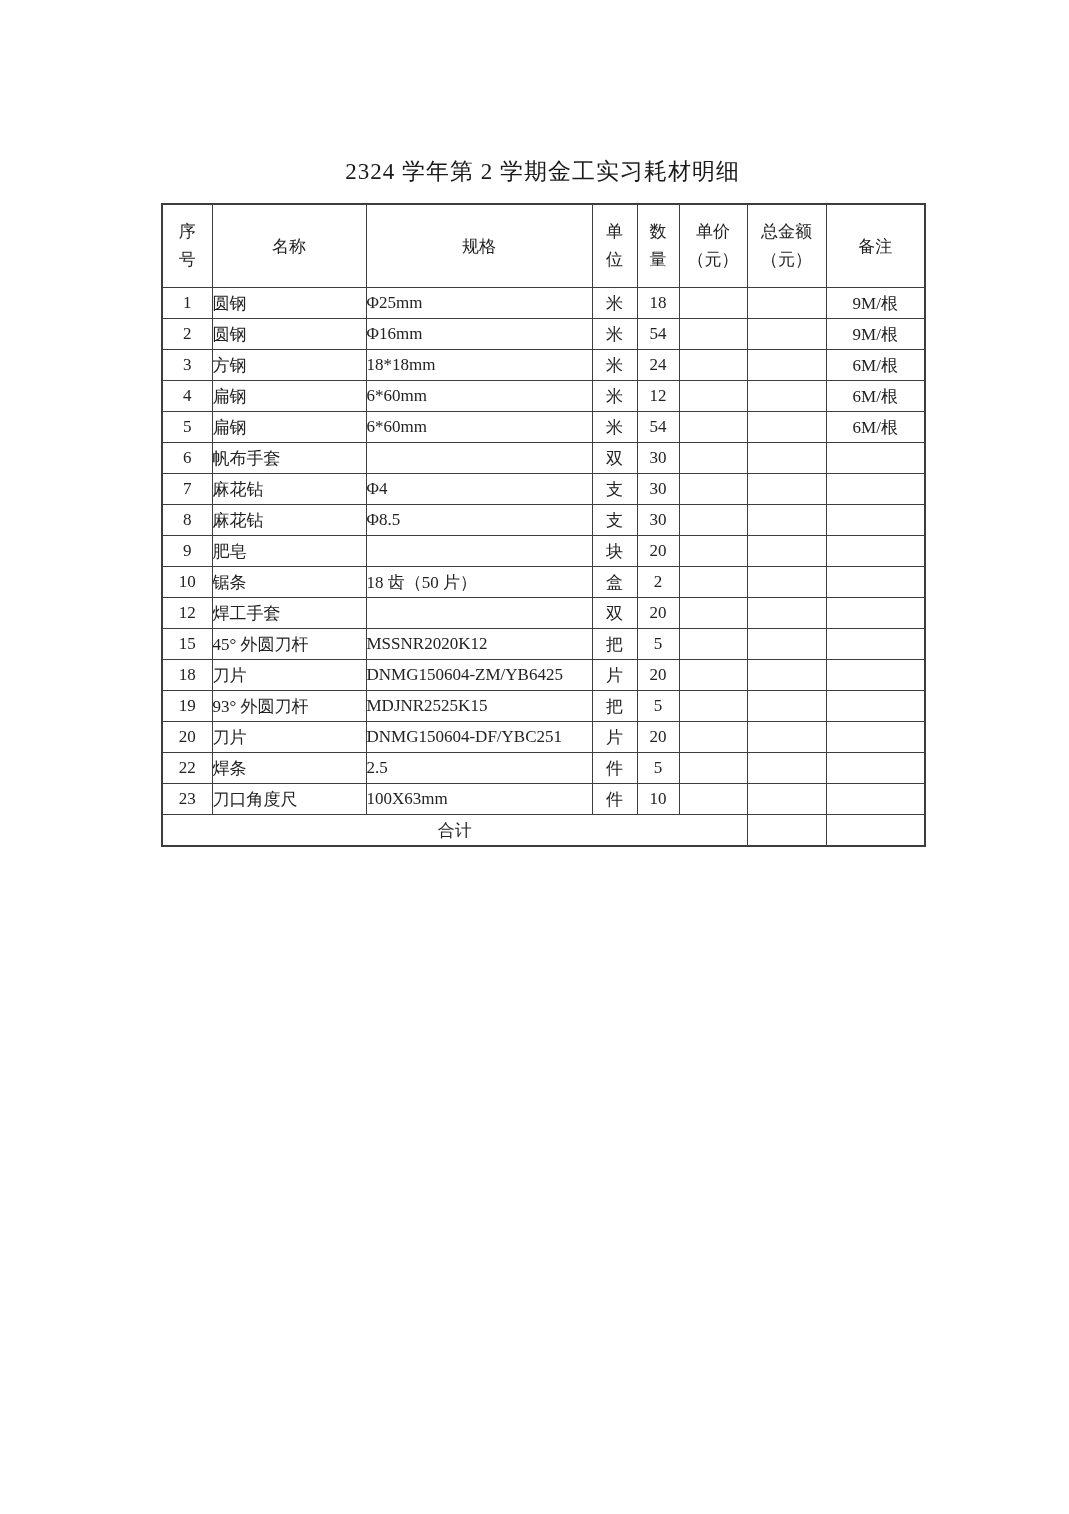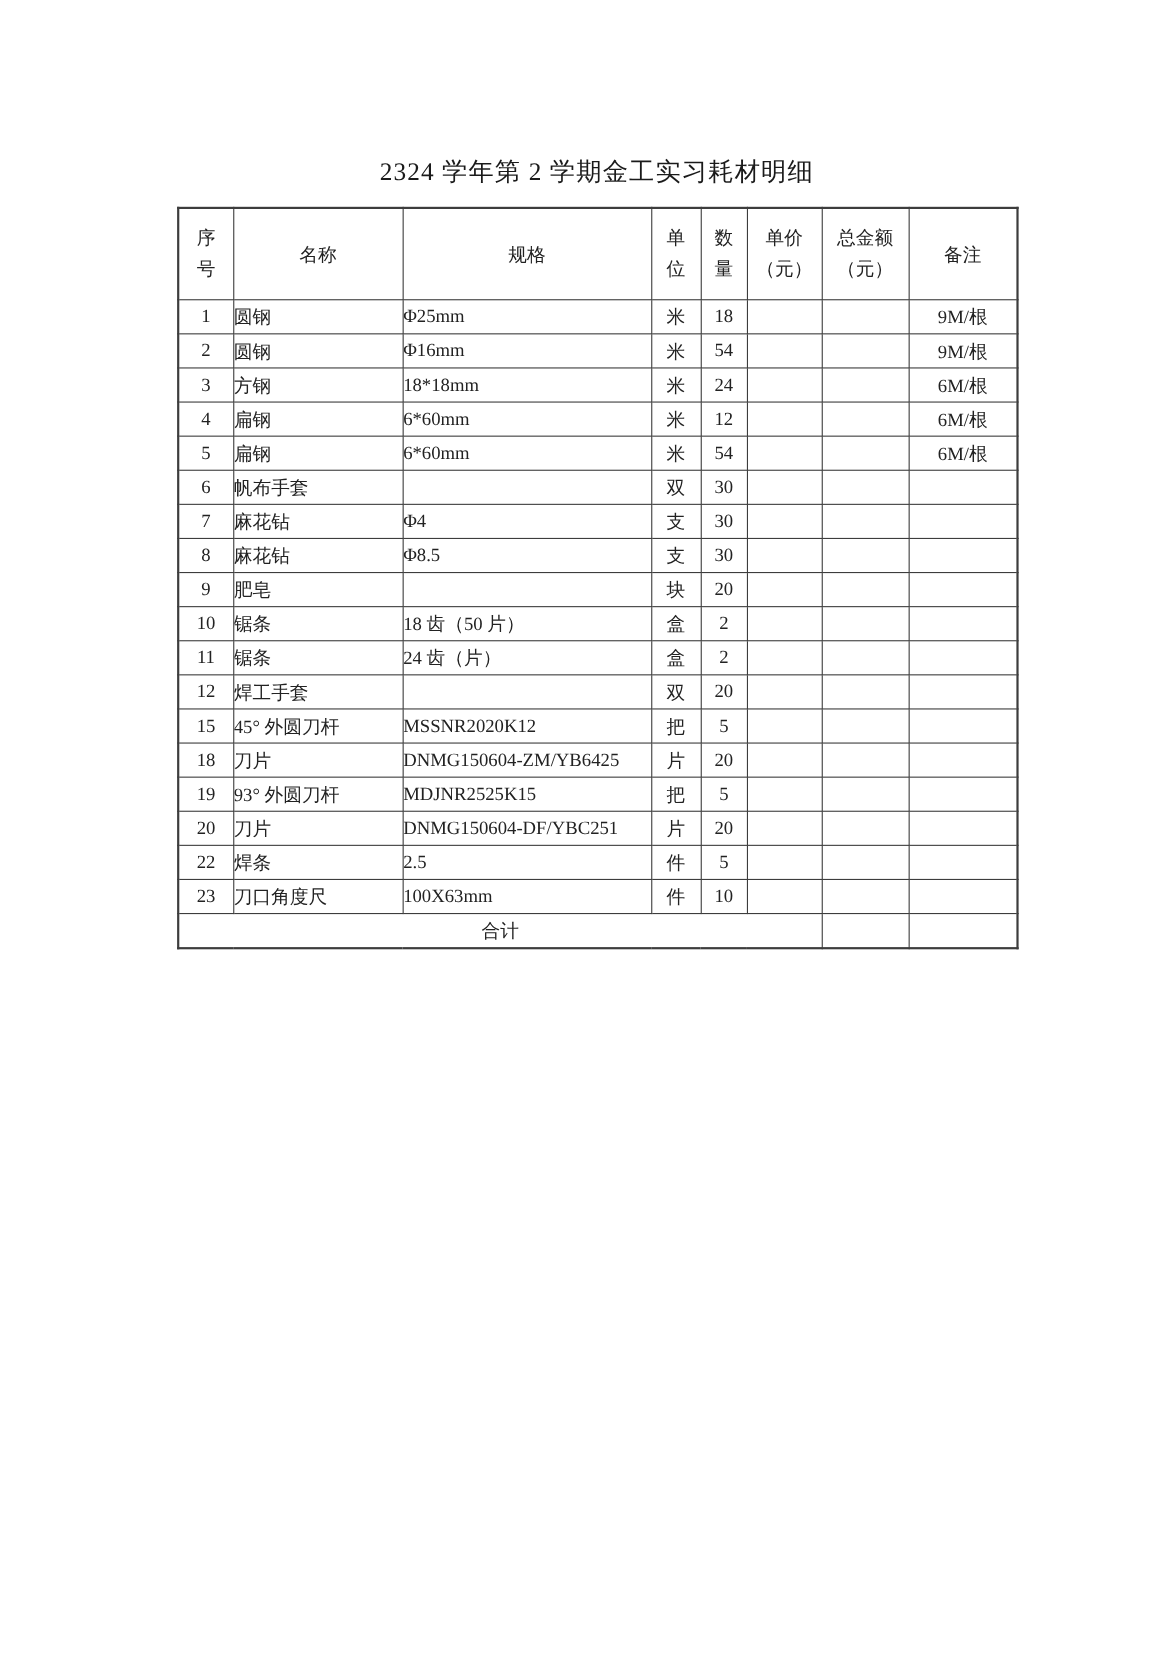--- a/index.html
+++ b/index.html
@@ -15,21 +15,21 @@
   }
   .page {
     position: relative;
     width: 1069px;
     height: 1514px;
     box-sizing: border-box;
     padding-top: 140px;
     overflow: hidden;
   }
   .doc-title {
-    margin: 1px 0 16px 161px;
+    margin: 16px 0 16px 161px;
     width: 763px;
     text-align: center;
     font-size: 23px;
     font-weight: normal;
     letter-spacing: 1px;
     color: #1a1a1a;
   }
   table.grid {
     margin-left: 161px;
     width: 763px;
@@ -201,30 +201,20 @@
           <td class="c">10</td>
           <td class="l">锯条</td>
           <td class="l">18 齿（50 片）</td>
           <td class="c">盒</td>
           <td class="c">2</td>
           <td class="c"></td>
           <td class="c"></td>
           <td class="c"></td>
         </tr>
         <tr>
-          <td class="c">11</td>
-          <td class="l">锯条</td>
-          <td class="l">24 齿（片）</td>
-          <td class="c">盒</td>
-          <td class="c">2</td>
-          <td class="c"></td>
-          <td class="c"></td>
-          <td class="c"></td>
-        </tr>
-        <tr>
           <td class="c">12</td>
           <td class="l">焊工手套</td>
           <td class="l"></td>
           <td class="c">双</td>
           <td class="c">20</td>
           <td class="c"></td>
           <td class="c"></td>
           <td class="c"></td>
         </tr>
         <tr>

